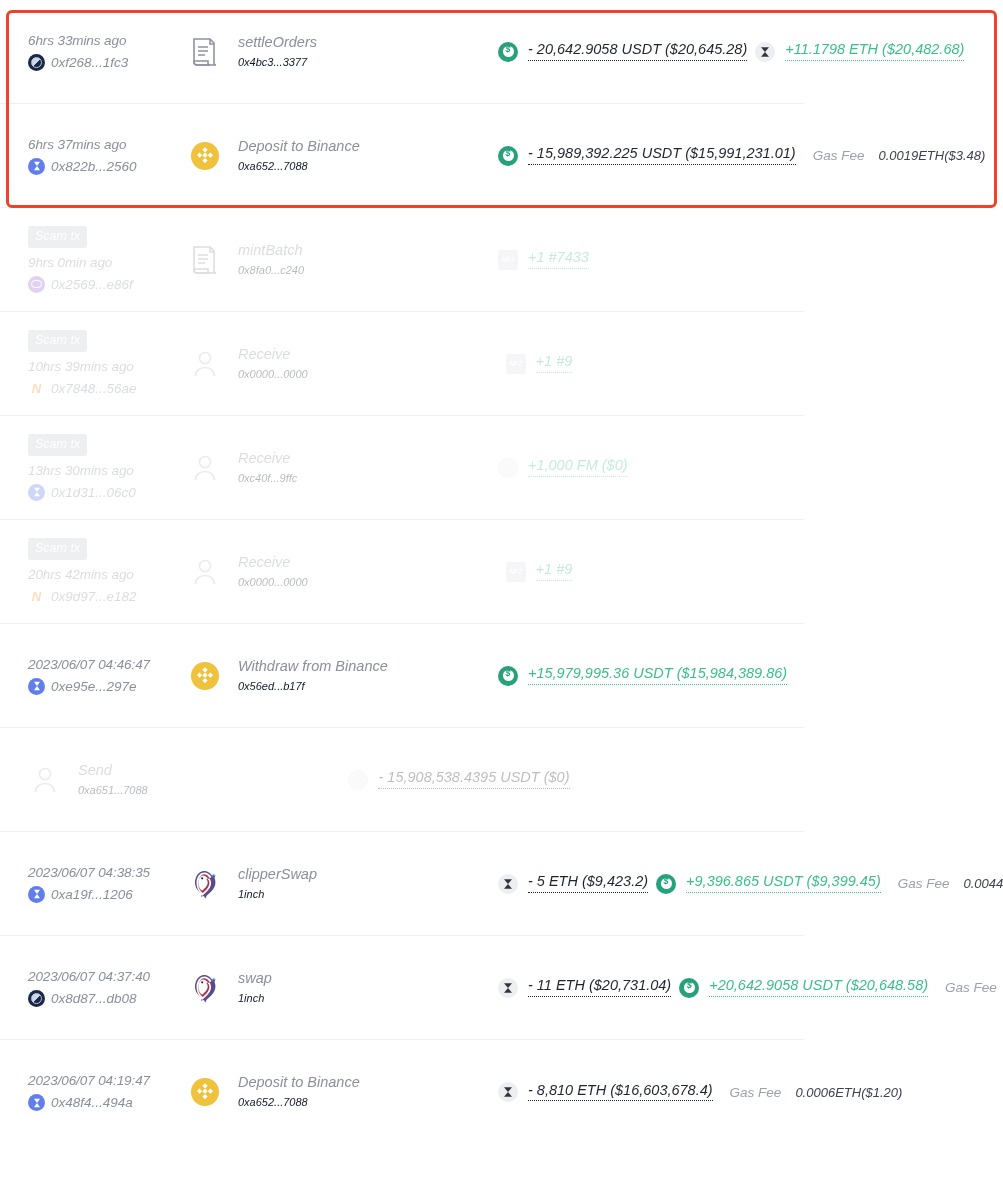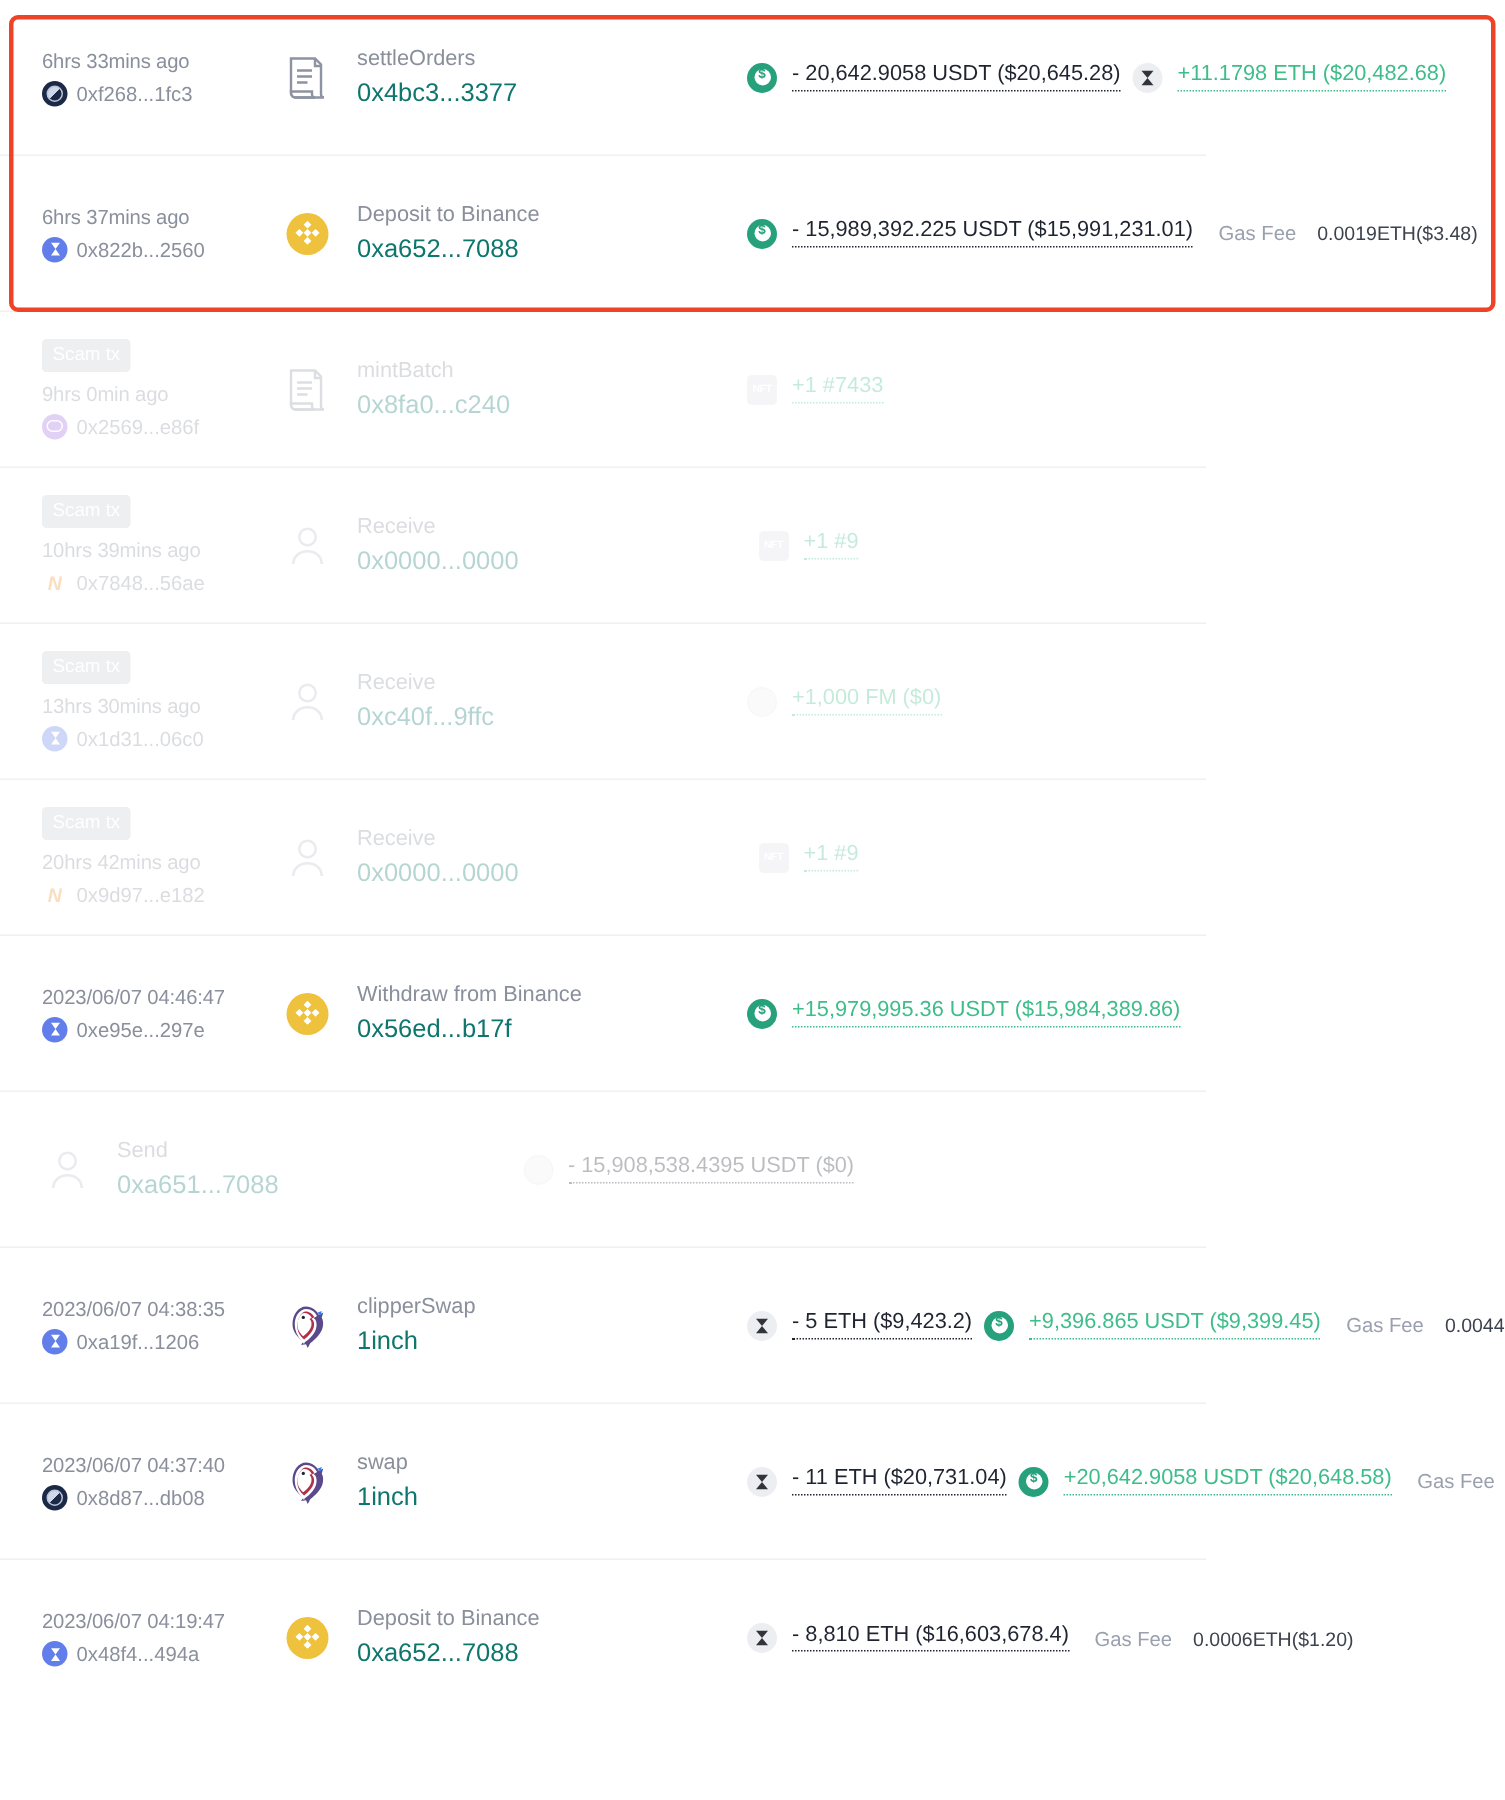--- a/index.html
+++ b/index.html
@@ -3,21 +3,21 @@
 <meta charset="utf-8">
 <style>
   * { box-sizing: border-box; }
   html, body {
     margin: 0; padding: 0;
     background: #ffffff;
     font-family: "Liberation Sans", "DejaVu Sans", sans-serif;
   }
   body { width: 1003px; height: 1200px; overflow: hidden; position: relative; }
 
-  .tx-list { width: 804px; position: relative; }
+  .tx-list { width: 804px; position: relative; font-style: italic; }
 
   
   .highlight-box {
     position: absolute;
     left: 6px; top: 10px;
     width: 991px; height: 198px;
     border: 3px solid #ee4326;
     border-radius: 6px;
     pointer-events: none;
     z-index: 5;
@@ -109,21 +109,21 @@
   .col-method {
     width: 300px;
     flex: 0 0 300px;
     display: flex;
     align-items: center;
     gap: 16px;
   }
   .method-icon { width: 34px; flex: 0 0 34px; height: 34px; display:flex; align-items:center; justify-content:center;}
   .method-texts { display: flex; flex-direction: column; gap: 5px; }
   .method-name { font-size: 14.5px; color: #8a8f9c; line-height: 1.1; }
-  .method-sub  { font-size: 17px; color: #0f766e; line-height: 1.1; }
+  .method-sub  { font-size: 11px; color: #0f172a; line-height: 1.1; }
 
   
   .col-amounts {
     flex: 1 1 auto;
     display: flex;
     flex-direction: row;
     justify-content: center;
     gap: 8px;
     padding-left: 10px;
   }

